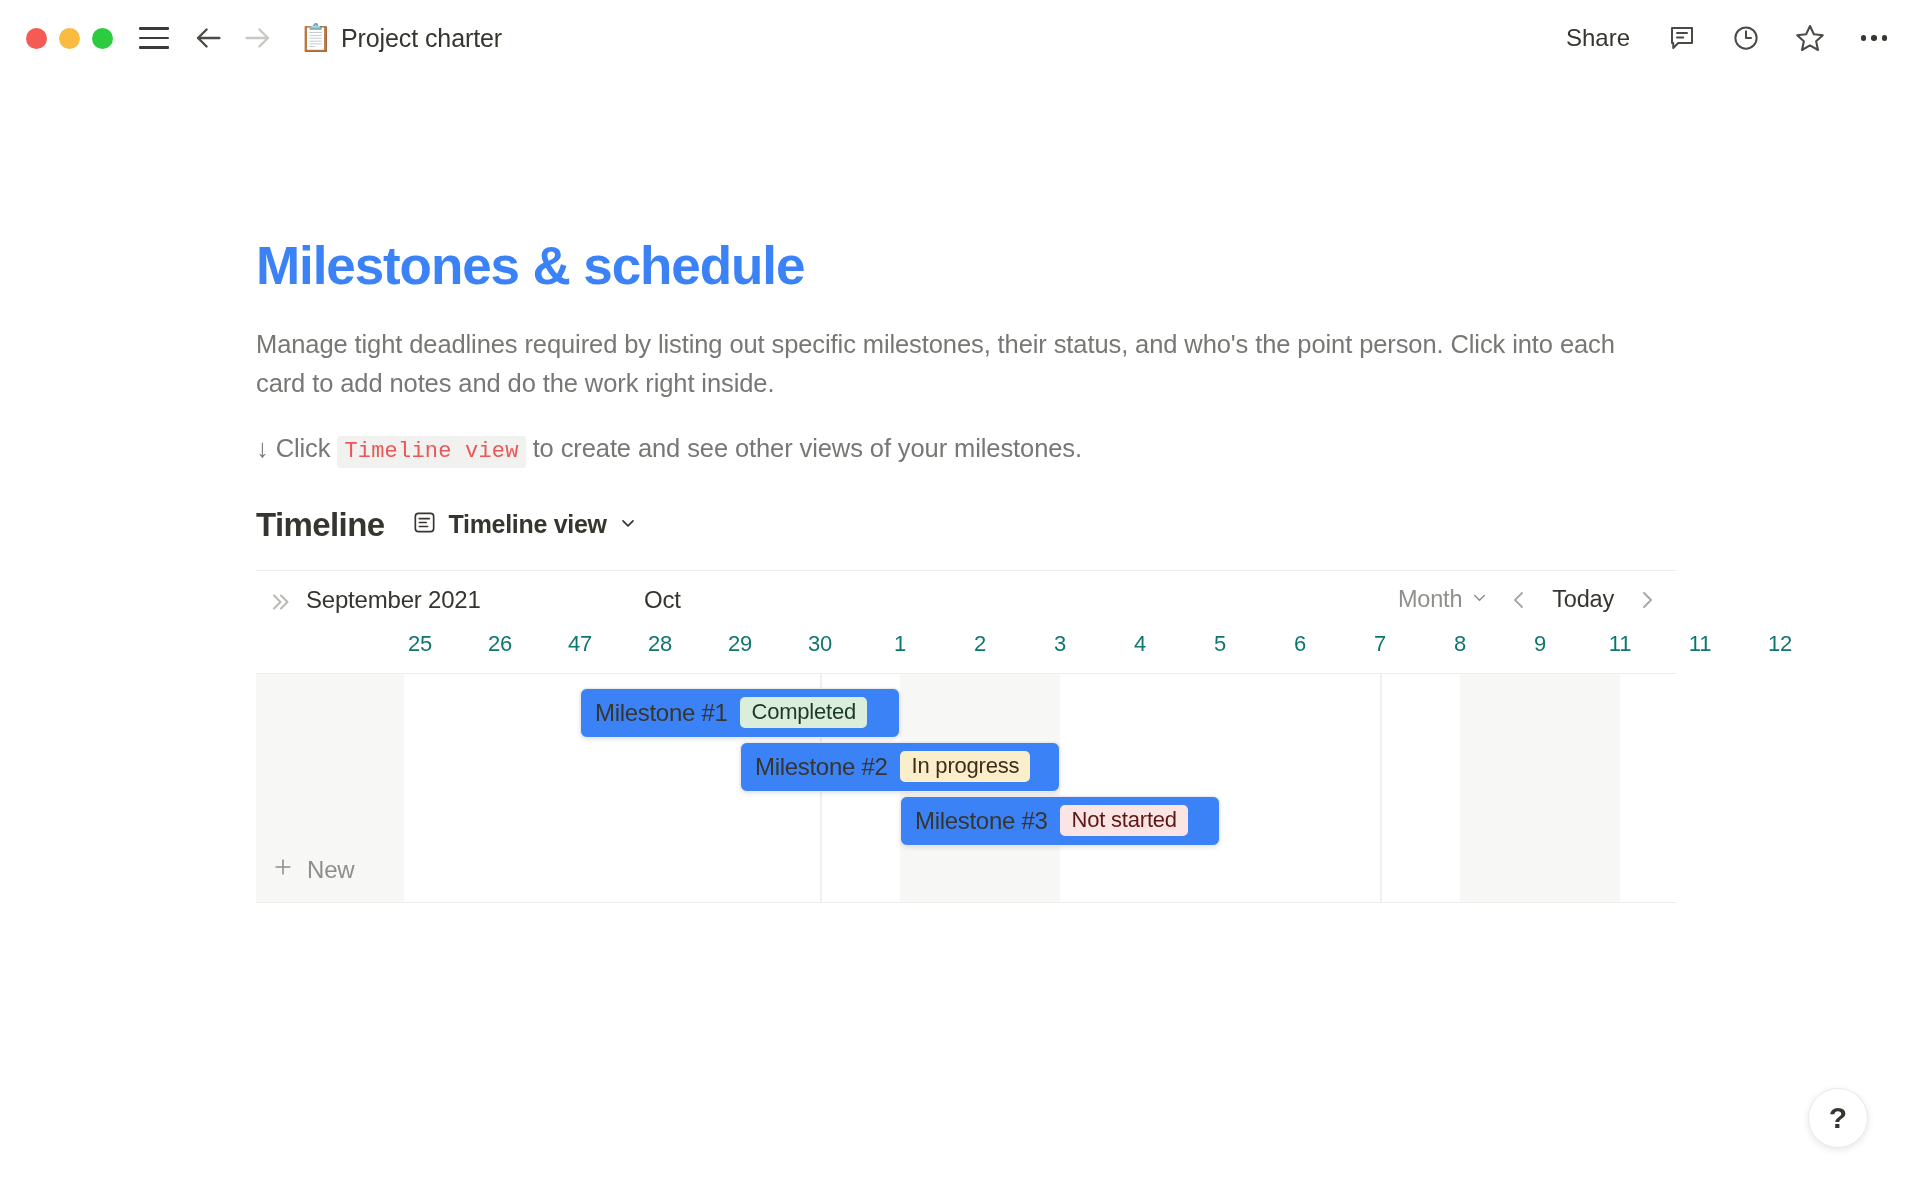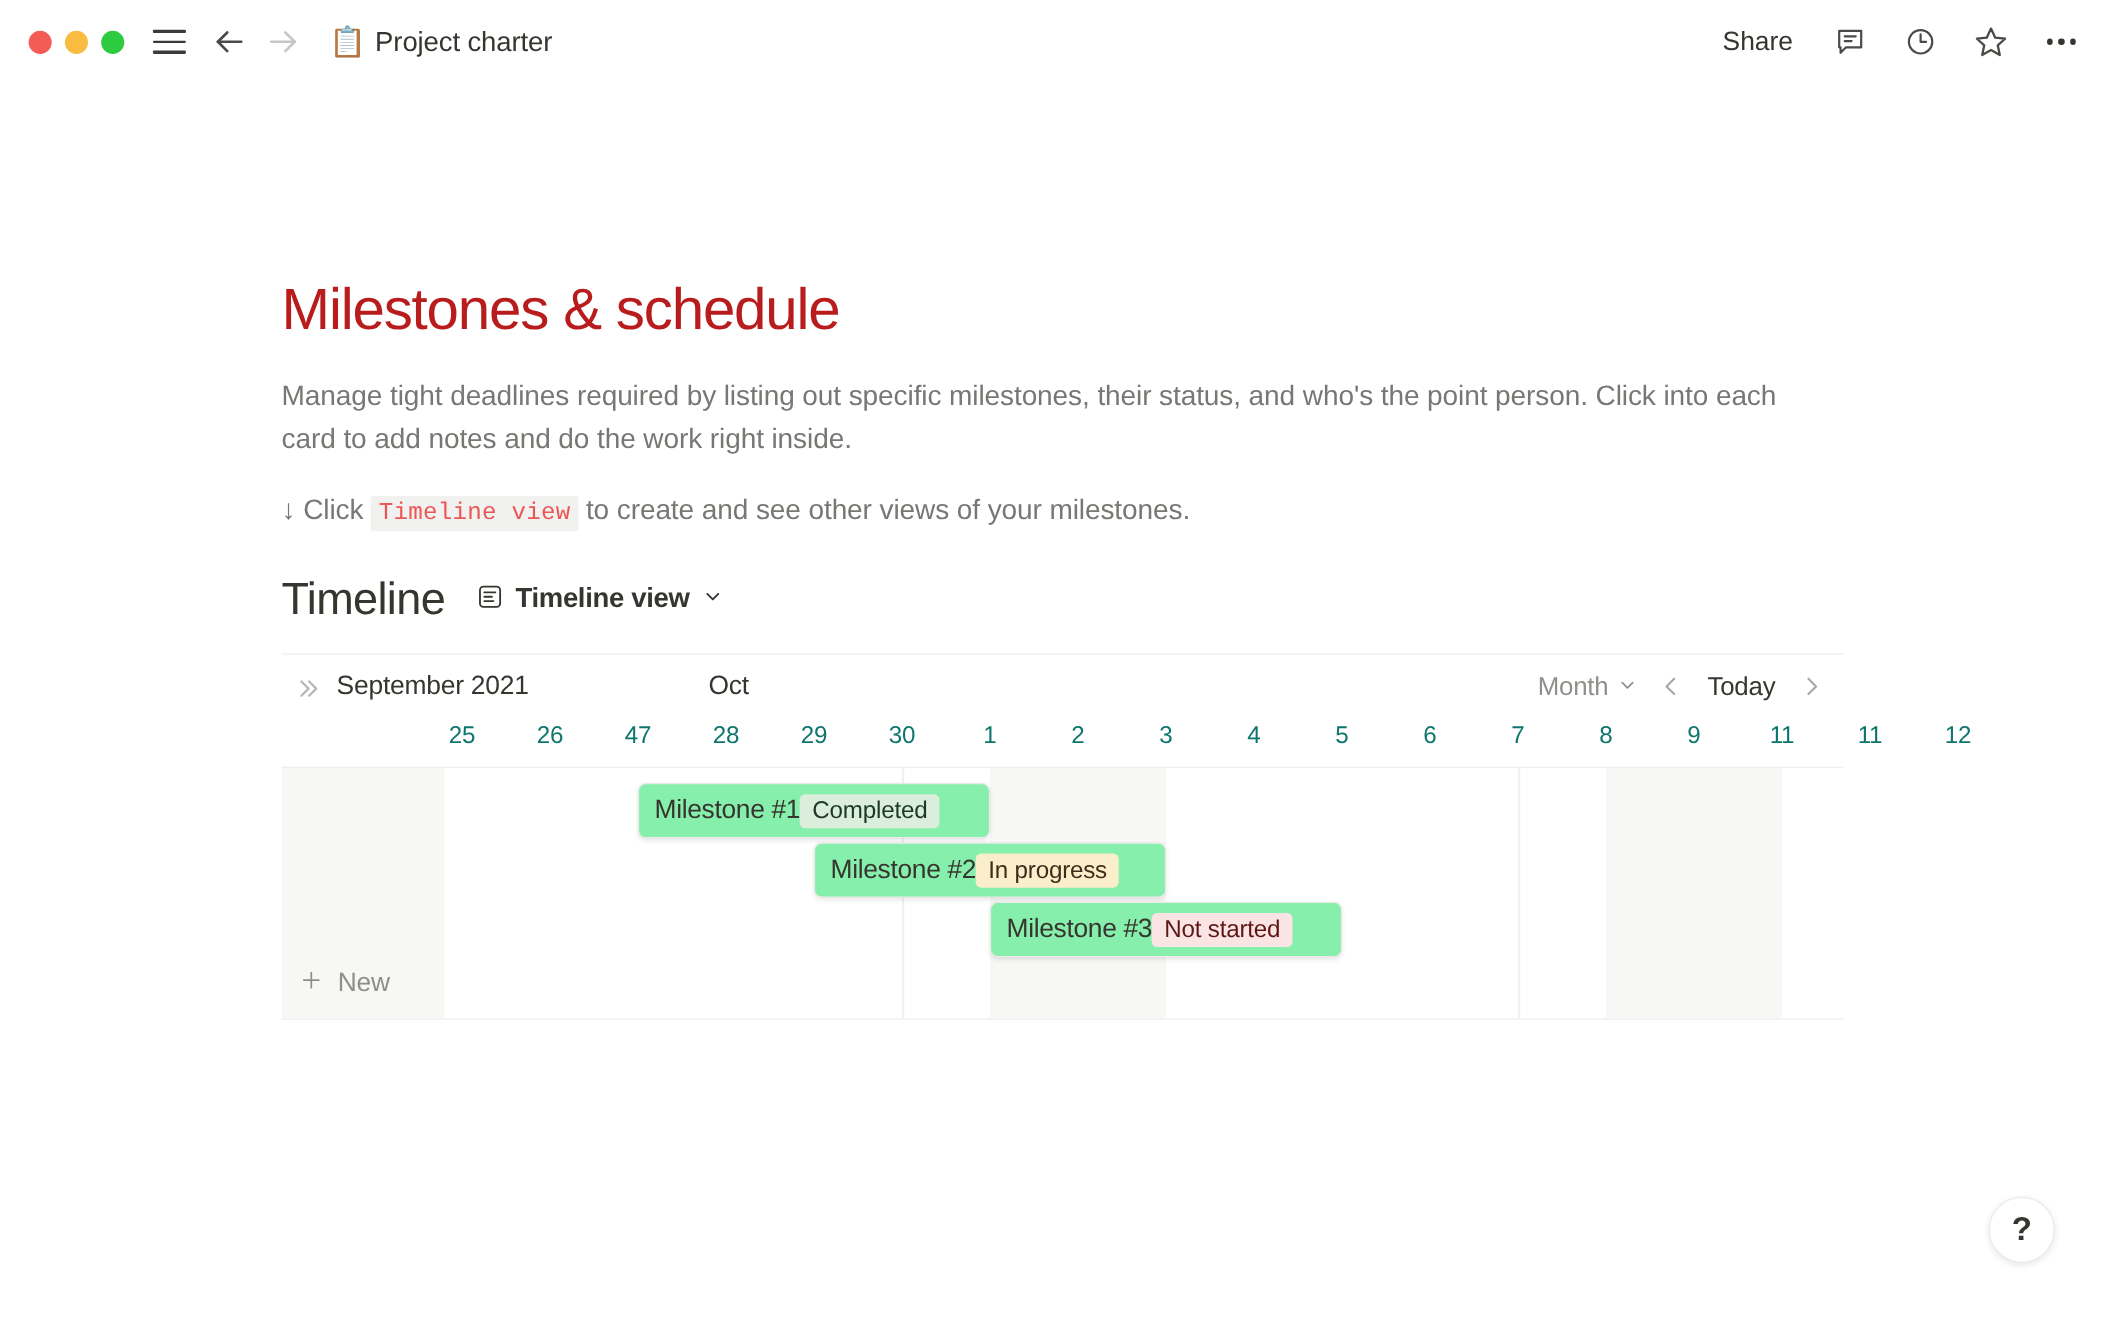--- a/index.html
+++ b/index.html
@@ -127,25 +127,25 @@
   
   .content {
     position: absolute;
     left: 256px;
     top: 236px;
     width: 1420px;
   }
 
   .page-title {
     font-size: 53px;
-    font-weight: normal;
-    color: #b91c1c;
+    font-weight: bold;
+    color: #3b82f6;
     letter-spacing: -1.1px;
     line-height: 1.15;
-    margin: 16px 0 28px 0;
+    margin: 0 0 28px 0;
   }
 
   .page-desc {
     font-size: 25.5px;
     line-height: 1.53;
     color: #787774;
     margin: 0;
     max-width: 1360px;
     letter-spacing: -0.1px;
   }
@@ -170,22 +170,22 @@
 
   
   .tl-head {
     display: flex;
     align-items: center;
     margin-top: 38px;
     gap: 22px;
   }
   .tl-head h2 {
     margin: 0;
-    font-size: 41px;
-    font-weight: normal;
+    font-size: 33px;
+    font-weight: bold;
     color: #37352f;
     letter-spacing: -0.6px;
   }
   .view-tab {
     display: flex;
     align-items: center;
     gap: 11px;
     padding: 4px 6px;
     border-radius: 4px;
   }
@@ -329,22 +329,23 @@
     color: #908e8b;
     letter-spacing: -0.2px;
   }
 
   
   .pill {
     position: absolute;
     height: 50px;
     display: flex;
     align-items: center;
+    gap: 13px;
     padding: 0 12px 0 14px;
-    background: #86efac;
+    background: #3b82f6;
     border: 1.3px solid #ebebea;
     border-radius: 7px;
     box-shadow: 0 2px 5px rgba(15,15,15,0.09), 0 0 0 0.5px rgba(15,15,15,0.03);
     white-space: nowrap;
     z-index: 4;
     box-sizing: border-box;
   }
   .pill .mname {
     font-size: 24px;
     color: #37352f;

